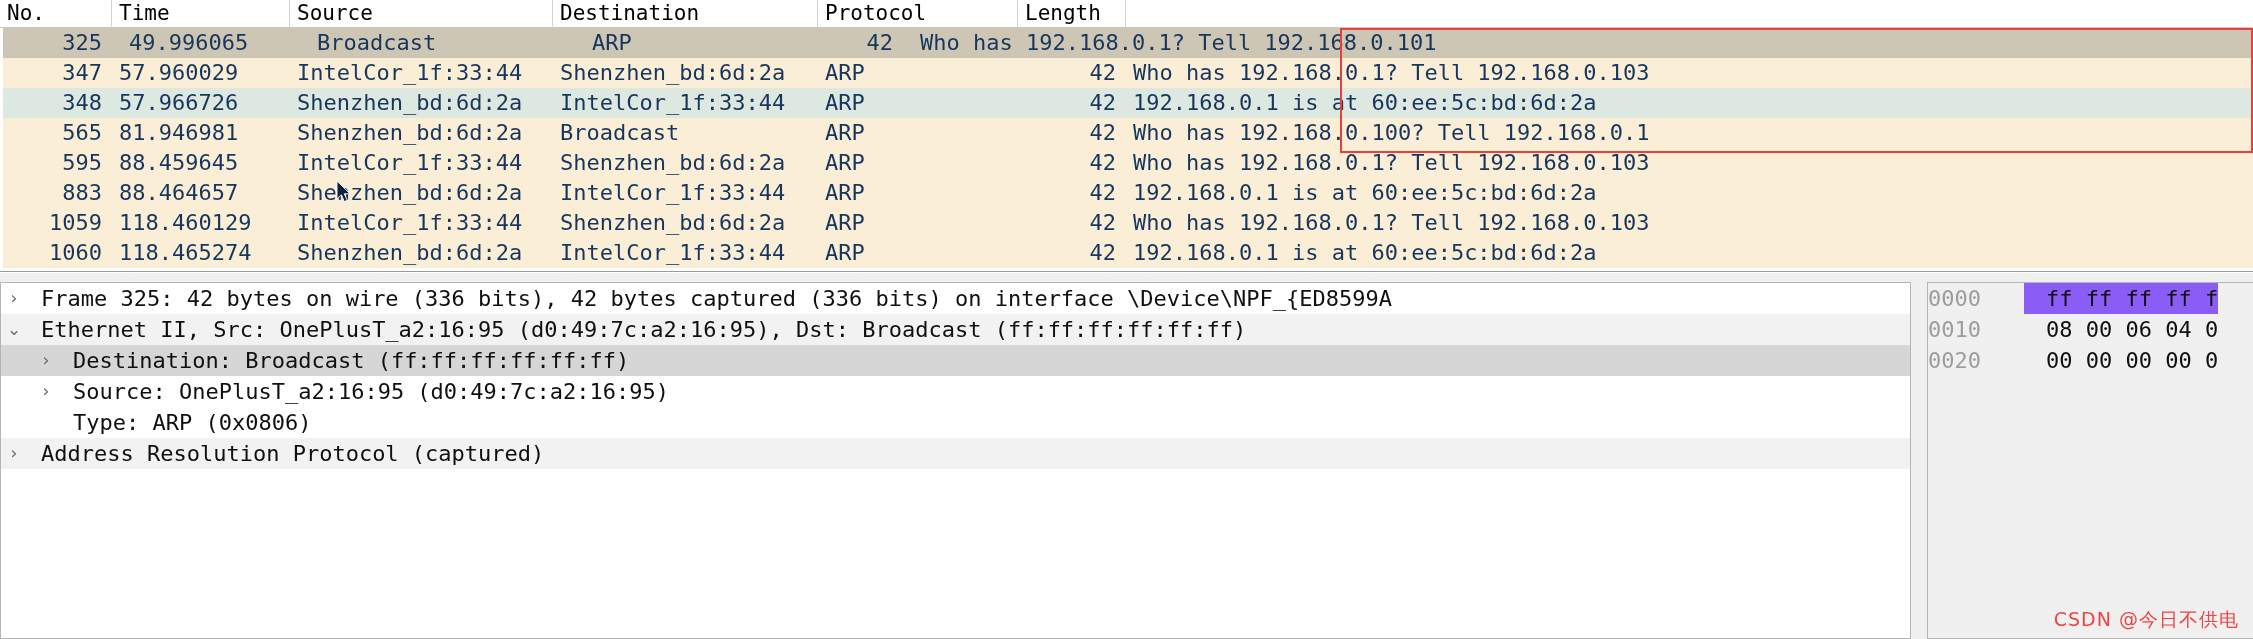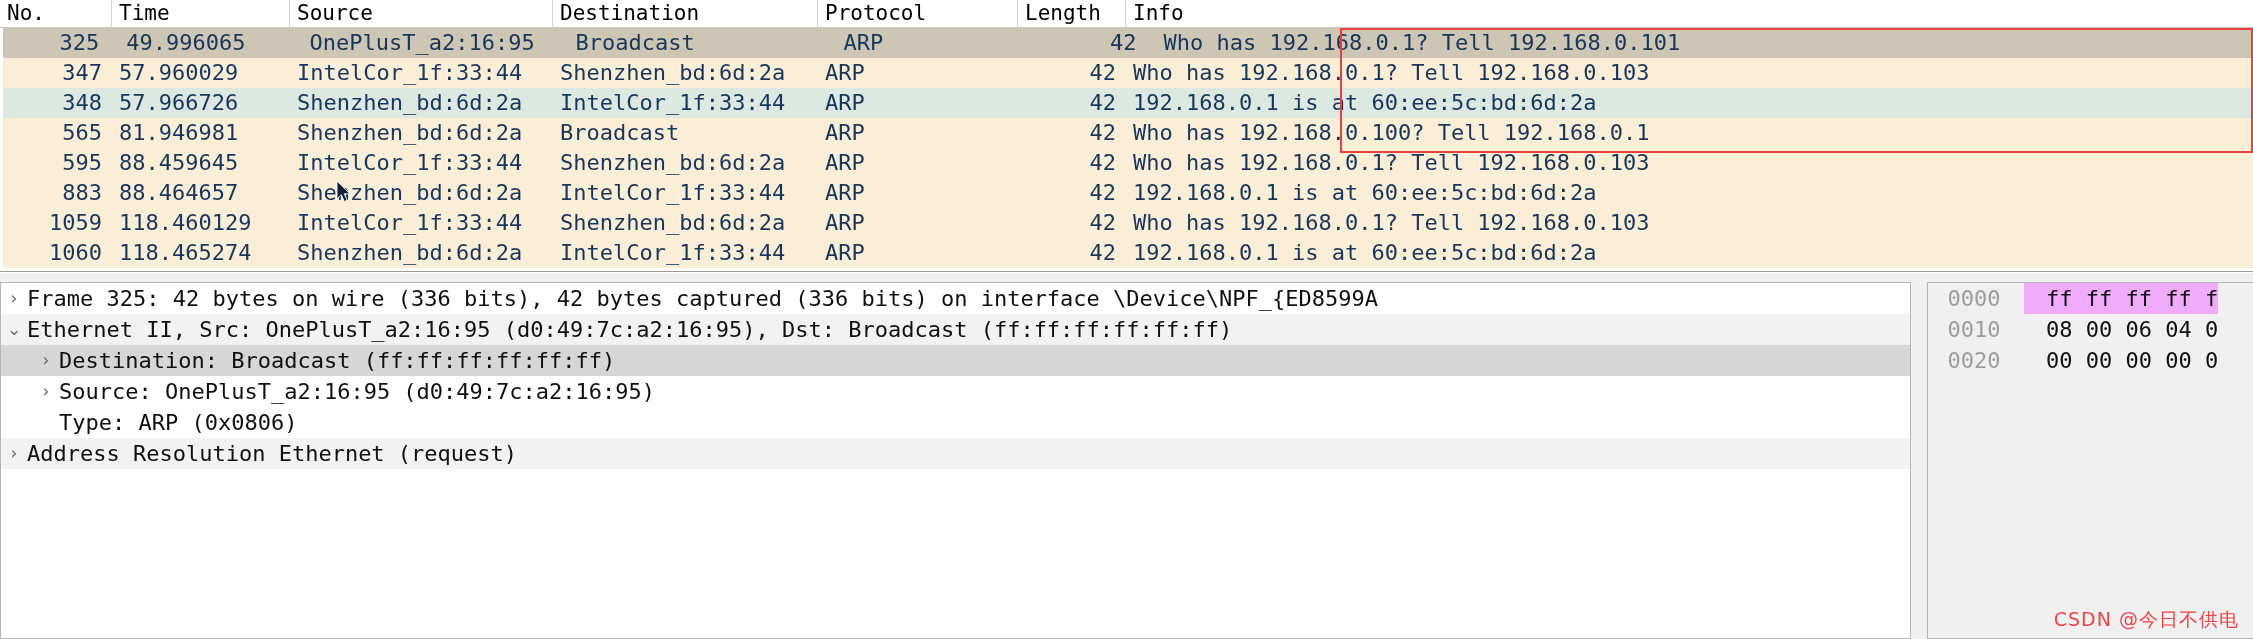--- a/index.html
+++ b/index.html
@@ -86,43 +86,43 @@
     white-space: nowrap;
   }
   .drow.hl-light { background: #f2f2f2; }
   .drow.hl-gray  { background: #d6d6d6; }
   .twisty {
     width: 26px; min-width: 26px; text-align: center;
     color: #6b6b6b; font-size: 17px;
     font-family: "DejaVu Sans", sans-serif;
   }
   .twisty.blank { color: transparent; }
-  .dtext { overflow: hidden; }
+  .dtext { overflow: hidden; margin-left: 14px; }
   .ind1 { padding-left: 0px; }
 
   
   .hex-pane {
     position: absolute; left: 1927px; top: 9px; width: 326px; height: 357px;
     background: #f0f0f0;
     border: 1px solid #b5b5b5;
     border-right: none;
     overflow: hidden;
   }
   .hexrow {
     display: flex; height: 31px;
     font-size: 22px; line-height: 31px;
     font-family: "DejaVu Sans Mono", "Liberation Mono", monospace;
     white-space: nowrap;
   }
   .hexoff {
-    width: 96px; min-width: 96px; text-align: center; padding-right: 4px;
+    width: 96px; min-width: 96px; text-align: left; padding-right: 4px;
     color: #9d9d9d; background: #f0f0f0;
   }
   .hexbytes { color: #101010; padding-left: 22px; }
-  .hexrow.first .hexbytes { background: #f0abfc; }
+  .hexrow.first .hexbytes { background: #8b5cf6; }
 
   
   .watermark {
     position: absolute; right: 14px; bottom: 6px;
     font-size: 19px; color: #ef4444;
     font-family: "DejaVu Sans", "Liberation Sans", sans-serif;
     letter-spacing: 1px; z-index: 9;
   }
   
   .plist-gutter {
@@ -136,29 +136,27 @@
 <div id="app">
 
   <div class="packet-list">
     <div class="plist-header">
       <div class="hcell col-no">No.</div>
       <div class="hcell col-time">Time</div>
       <div class="hcell col-src">Source</div>
       <div class="hcell col-dst">Destination</div>
       <div class="hcell col-proto">Protocol</div>
       <div class="hcell col-len">Length</div>
-      <div class="hcell col-info">Info</div>
     </div>
 
     <div class="plist-gutter"></div>
 
     <div class="prow rowtype-selected">
       <div class="cell col-no num">325</div>
       <div class="cell col-time">49.996065</div>
-      <div class="cell col-src">OnePlusT_a2:16:95</div>
       <div class="cell col-dst">Broadcast</div>
       <div class="cell col-proto">ARP</div>
       <div class="cell col-len num">42</div>
       <div class="cell col-info">Who has 192.168.0.1? Tell 192.168.0.101</div>
     </div>
 
     <div class="prow rowtype-normal">
       <div class="cell col-no num">347</div>
       <div class="cell col-time">57.960029</div>
       <div class="cell col-src">IntelCor_1f:33:44</div>
@@ -253,21 +251,21 @@
       <div class="drow">
         <span class="twisty" style="margin-left:32px;">›</span>
         <span class="dtext">Source: OnePlusT_a2:16:95 (d0:49:7c:a2:16:95)</span>
       </div>
       <div class="drow">
         <span class="twisty blank" style="margin-left:32px;"></span>
         <span class="dtext">Type: ARP (0x0806)</span>
       </div>
       <div class="drow hl-light">
         <span class="twisty">›</span>
-        <span class="dtext ind1">Address Resolution Ethernet (request)</span>
+        <span class="dtext ind1">Address Resolution Protocol (captured)</span>
       </div>
     </div>
 
     <div class="hex-pane">
       <div class="hexrow first">
         <span class="hexoff">0000</span>
         <span class="hexbytes">ff ff ff ff f</span>
       </div>
       <div class="hexrow">
         <span class="hexoff">0010</span>

